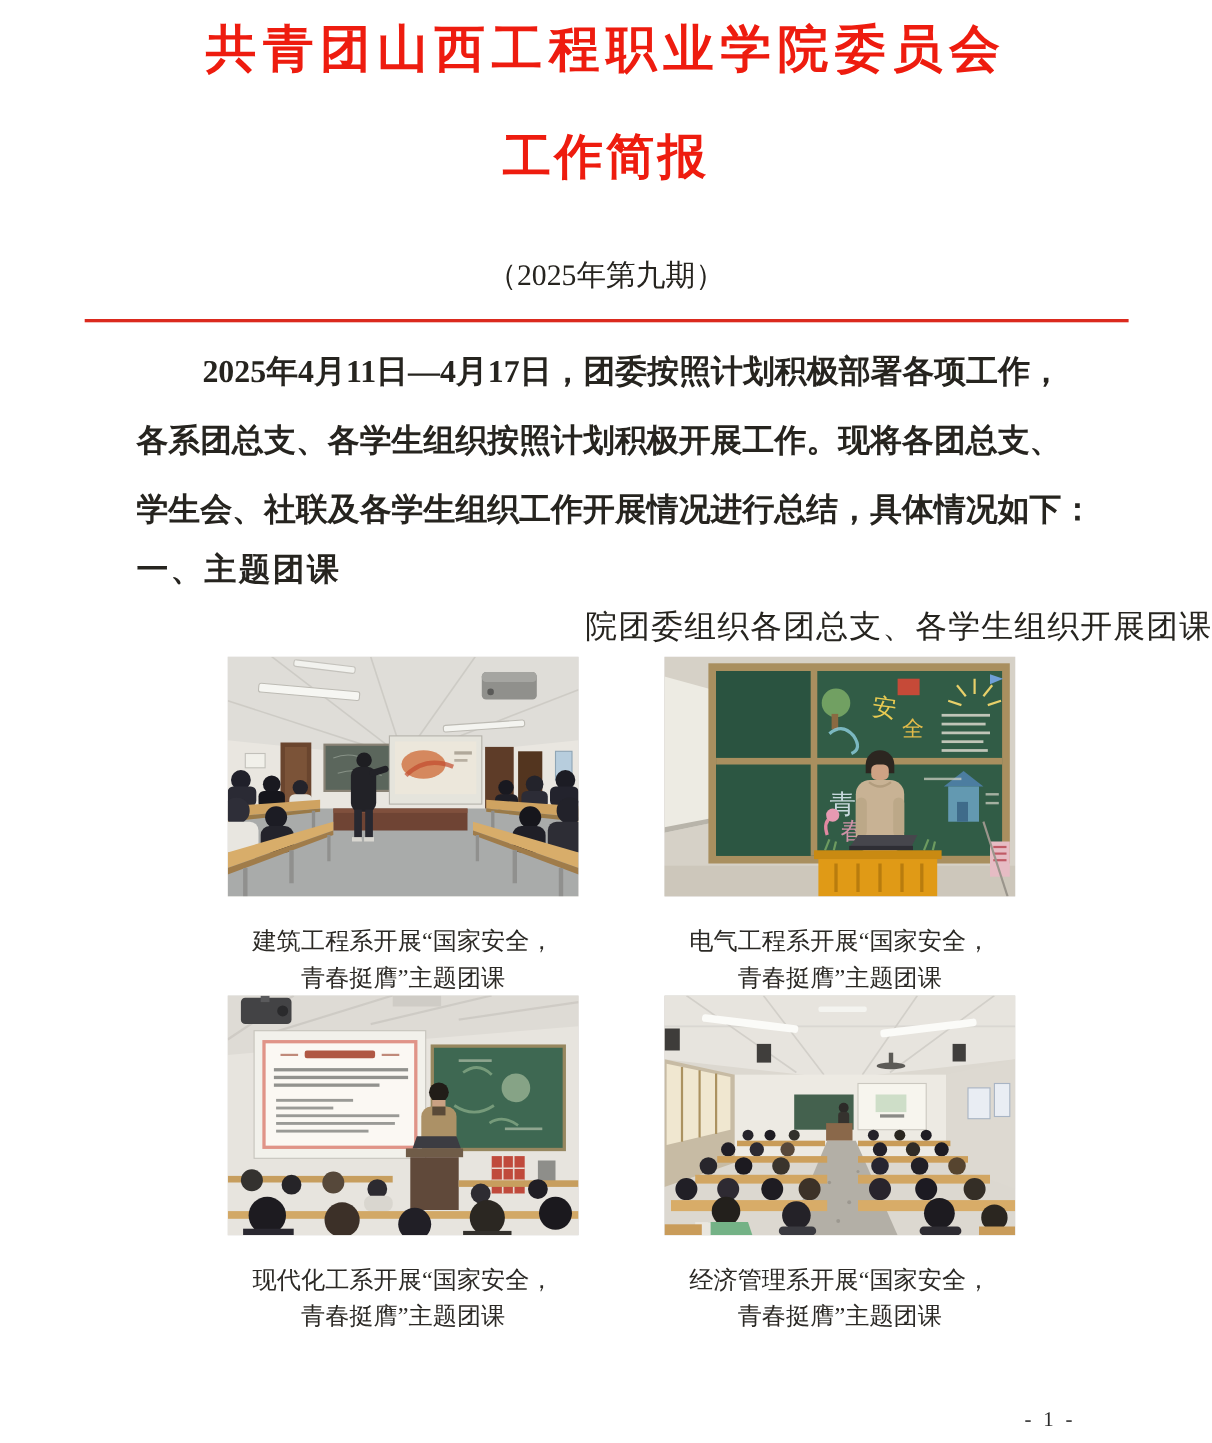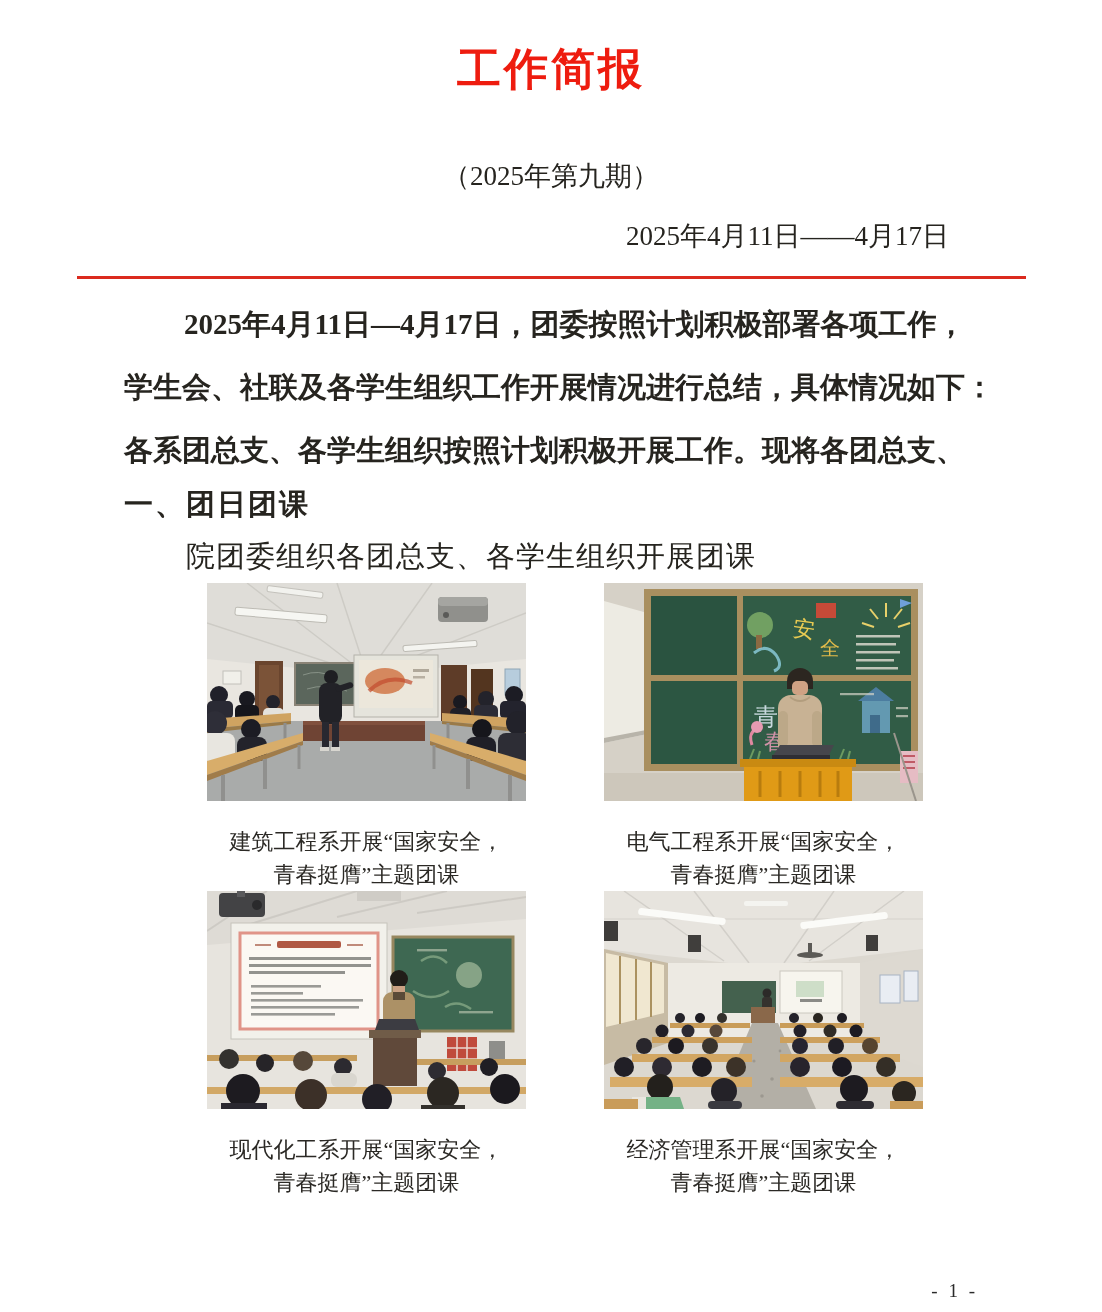--- a/index.html
+++ b/index.html
@@ -70,20 +70,21 @@
     font-weight:700;
     font-size:29px;
     line-height:40px;
     letter-spacing:2px;
   }
   .section-subheading{
     margin:12px 0 0 186px;
     font-size:29px;
     line-height:40px;
     letter-spacing:1px;
+    text-align:right;
   }
   .photo-grid{
     margin:7px 0 0 207px;
     display:grid;
     grid-template-columns:319px 319px;
     column-gap:78px;
     row-gap:0;
   }
   figure.photo-card{ margin:0; width:319px; }
   .photo-frame{
@@ -107,34 +108,34 @@
     font-size:19px;
     letter-spacing:3px;
     color:#2a2a2a;
   }
 </style>
 </head>
 <body>
 
 <div class="page">
 
+  <h1 class="doc-title">共青团山西工程职业学院委员会</h1>
   <h2 class="doc-subtitle">工作简报</h2>
 
   <div class="issue-line">（2025年第九期）</div>
-  <div class="date-line">2025年4月11日——4月17日</div>
 
   <hr class="red-divider">
 
   <div class="body-para">
     <div class="body-line indent">2025年4月11日—4月17日，团委按照计划积极部署各项工作，</div>
+    <div class="body-line">各系团总支、各学生组织按照计划积极开展工作。现将各团总支、</div>
     <div class="body-line">学生会、社联及各学生组织工作开展情况进行总结，具体情况如下：</div>
-    <div class="body-line">各系团总支、各学生组织按照计划积极开展工作。现将各团总支、</div>
   </div>
 
-  <div class="section-heading">一、团日团课</div>
+  <div class="section-heading">一、主题团课</div>
   <div class="section-subheading">院团委组织各团总支、各学生组织开展团课</div>
 
   <div class="photo-grid">
 
     <figure class="photo-card">
       <div class="photo-frame">
         <svg viewBox="0 0 319 218" preserveAspectRatio="none">
           <rect x="0" y="68" width="319" height="82" fill="#e9e6e0"></rect>
           <rect x="0" y="138" width="319" height="80" fill="#a9abaa"></rect>
           <polygon points="0,0 319,0 319,76 160,92 0,76" fill="#dfddd8"></polygon>

